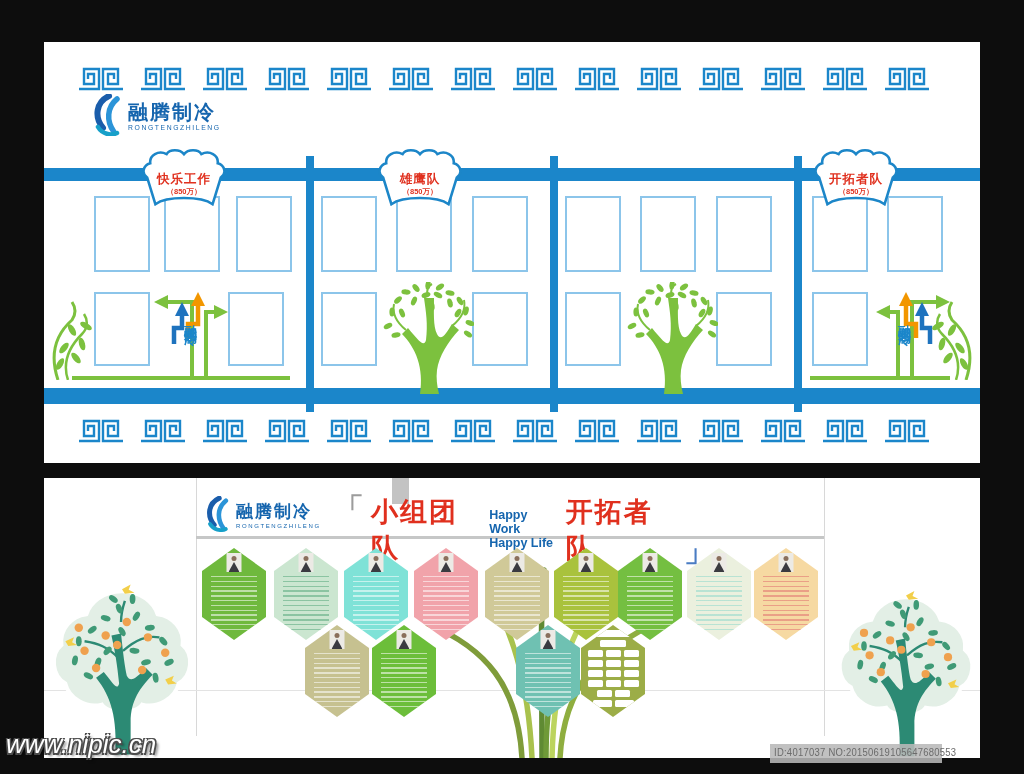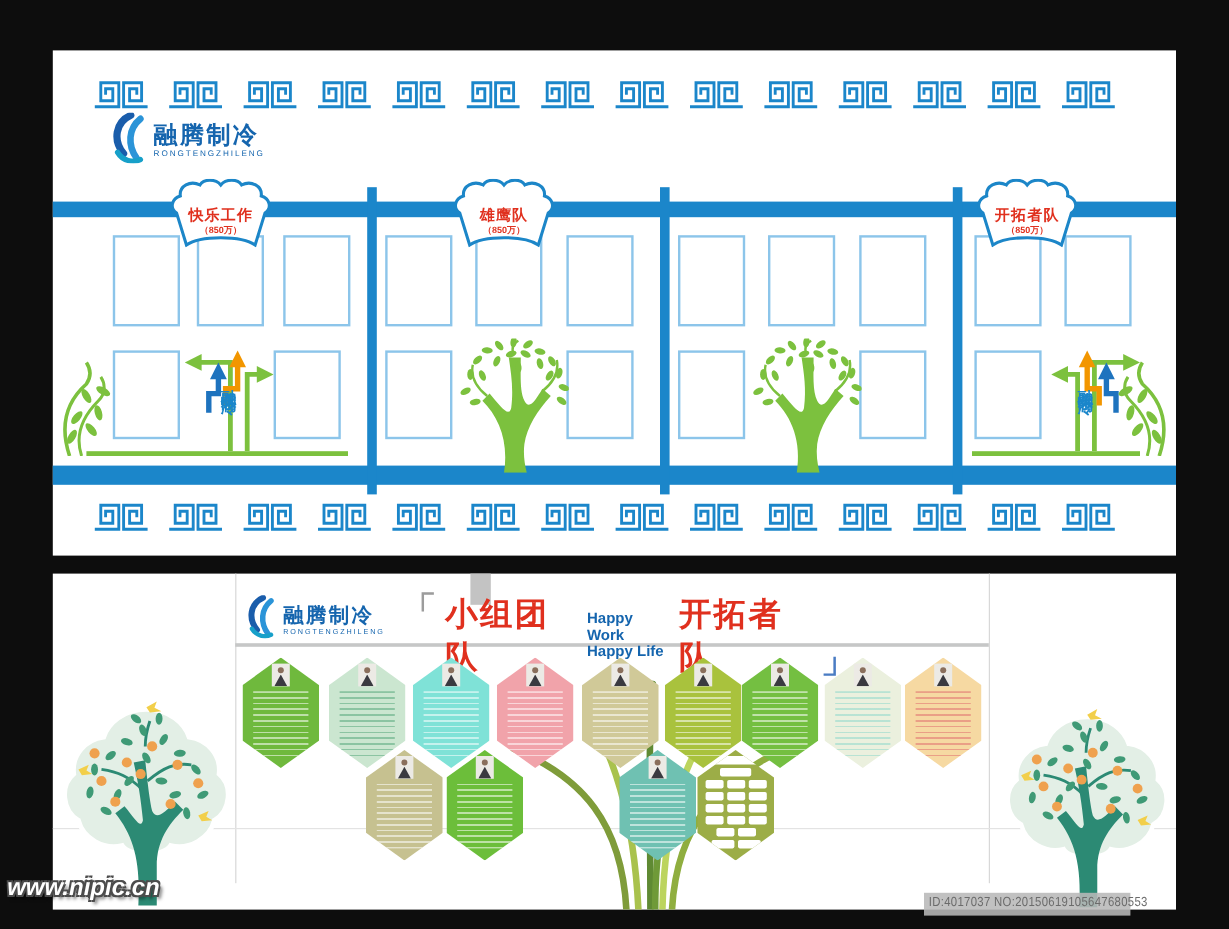--- a/index.html
+++ b/index.html
@@ -60,21 +60,21 @@
   .hex-lines{position:absolute;left:9px;right:9px;top:28px;bottom:10px;opacity:.55;}
   .orgwrap{position:absolute;inset:5px 6px;display:flex;flex-direction:column;gap:3px;align-items:center;}
   .orgrow{display:flex;gap:3px;justify-content:center;}
   .orgbox{height:7px;background:#ffffff;border-radius:1.5px;}
   .decor{position:absolute;}
 
   
   #watermark{left:6px;top:729px;display:flex;align-items:baseline;gap:8px;z-index:40;color:#ffffff;
      text-shadow:-1.5px -1.5px 0 #4c4c4c,1.5px -1.5px 0 #4c4c4c,-1.5px 1.5px 0 #4c4c4c,1.5px 1.5px 0 #4c4c4c,3px 3px 3px rgba(0,0,0,.55);}
   .wm-site{font-size:32px;font-weight:bold;}
-  .wm-url{font-size:20px;font-weight:bold;font-style:italic;}
+  .wm-url{font-size:26px;font-weight:normal;font-style:italic;}
   #id-band{left:770px;top:744px;width:172px;height:19px;background:#b8b8b8;opacity:.88;z-index:39;}
   #id-text{left:774px;top:746px;font-size:11px;color:#6b6b6b;white-space:nowrap;z-index:41;
      transform:scaleX(.86);transform-origin:left center;letter-spacing:.3px;}
 </style>
 </head>
 <body>
 
 <div id="top-poster" class="panel">
   <div class="abs gk-border gk-top"><svg width="888" height="26" fill="none" stroke="#1b86ca" stroke-width="2.4">
         <path d="M1 21 H21 V1 H6 V16 H16 V6 H10 V11" transform="translate(10,2)"></path>

